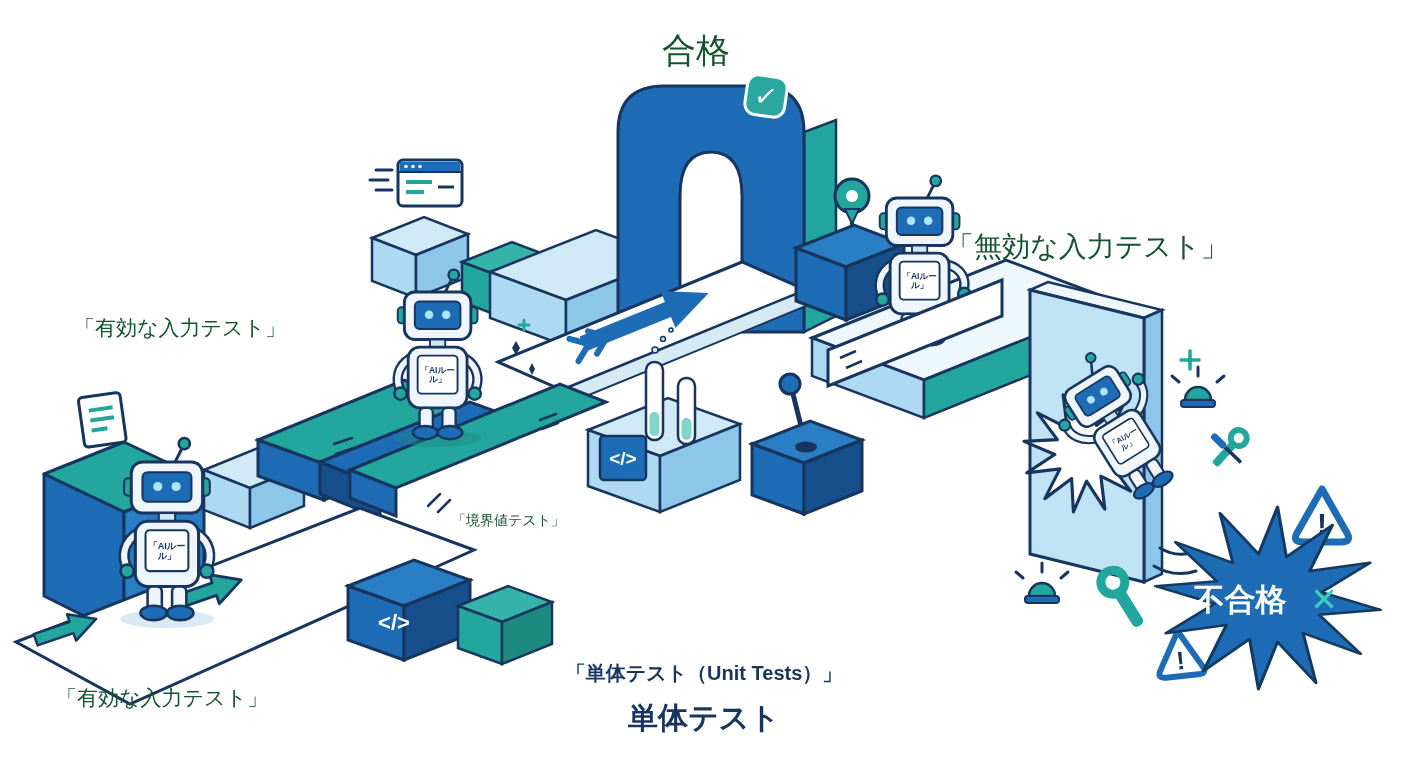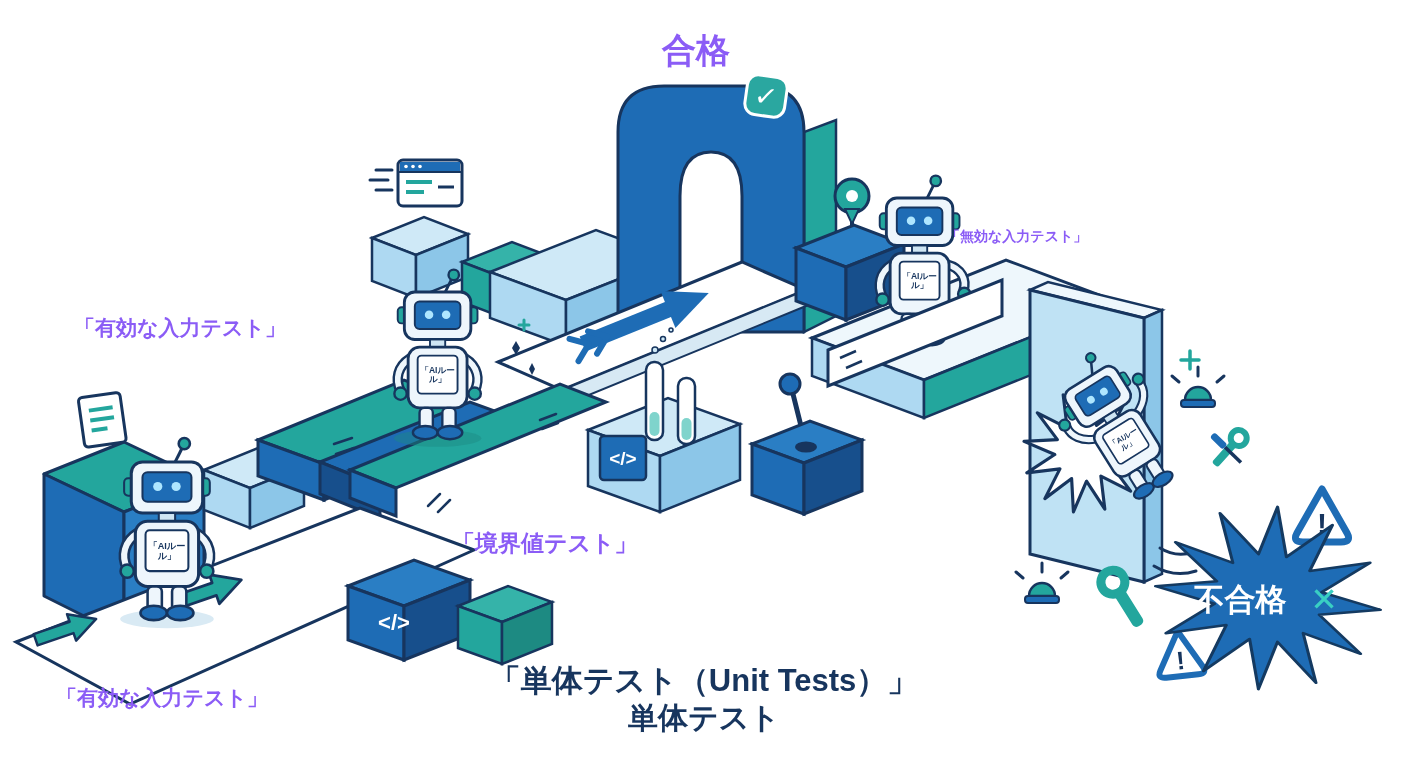--- a/index.html
+++ b/index.html
@@ -1,20 +1,20 @@
 <!DOCTYPE html>
 <html><head>
 <meta charset="utf-8">
 <style>
   *{box-sizing:border-box}
   body{margin:0;background:#ffffff}
   .stage{position:relative;width:1408px;height:768px;background:#ffffff;overflow:hidden;
          font-family:"Liberation Sans","DejaVu Sans",sans-serif;color:#17355e}
   .stage svg{position:absolute;inset:0;display:block;font-family:inherit}
-  .lbl{position:absolute;font-weight:700;color:#8b5cf6;white-space:nowrap}
+  .lbl{position:absolute;font-weight:400;color:#14532d;white-space:nowrap}
   .title-line{position:absolute;left:0;width:100%;text-align:center;font-weight:800;color:#17355e;white-space:nowrap}
   .chest{width:100%;height:100%;display:flex;align-items:center;justify-content:center;text-align:center;
          font-weight:700;font-size:9px;line-height:1.15;color:#17355e;word-break:break-all;font-family:inherit}
 </style>
 </head>
 <body>
 
 <div class="stage">
 
 <svg width="1408" height="768" viewBox="0 0 1408 768">
@@ -340,19 +340,19 @@
 
   <g transform="translate(1268,598) rotate(6) scale(1.95,1.58)">
     <polygon points="58,0 27,7.2 50.2,29 19.8,19.8 29,50.2 7.2,27 0,58 -7.2,27 -29,50.2 -19.8,19.8 -50.2,29 -27,7.2 -58,0 -27,-7.2 -50.2,-29 -19.8,-19.8 -29,-50.2 -7.2,-27 0,-58 7.2,-27 29,-50.2 19.8,-19.8 50.2,-29 27,-7.2" fill="#1e6cb5" stroke="#143a61" stroke-width="1.6" stroke-linejoin="round"></polygon>
   </g>
   <text x="1240" y="610" text-anchor="middle" font-size="31" font-weight="bold" fill="#ffffff">不合格</text>
   <text x="1324" y="611" text-anchor="middle" font-size="33" font-weight="bold" fill="#39cfc3">✕</text>
 </svg>
 
 <div class="lbl" style="left:74px;top:314px;font-size:21px">「有効な入力テスト」</div>
 <div class="lbl" style="left:56px;top:684px;font-size:21px">「有効な入力テスト」</div>
-<div class="lbl" style="left:452px;top:528px;font-size:23px">「境界値テスト」</div>
-<div class="lbl" style="left:946px;top:228px;font-size:14px">「無効な入力テスト」</div>
+<div class="lbl" style="left:452px;top:512px;font-size:14px">「境界値テスト」</div>
+<div class="lbl" style="left:946px;top:228px;font-size:28px">「無効な入力テスト」</div>
 <div class="lbl" style="left:662px;top:28px;font-size:34px">合格</div>
-<div class="title-line" style="top:660px;font-size:31px">「単体テスト（Unit Tests）」</div>
+<div class="title-line" style="top:660px;font-size:20px">「単体テスト（Unit Tests）」</div>
 <div class="title-line" style="top:698px;font-size:30px">単体テスト</div>
 
 </div>
 
 </body></html>

